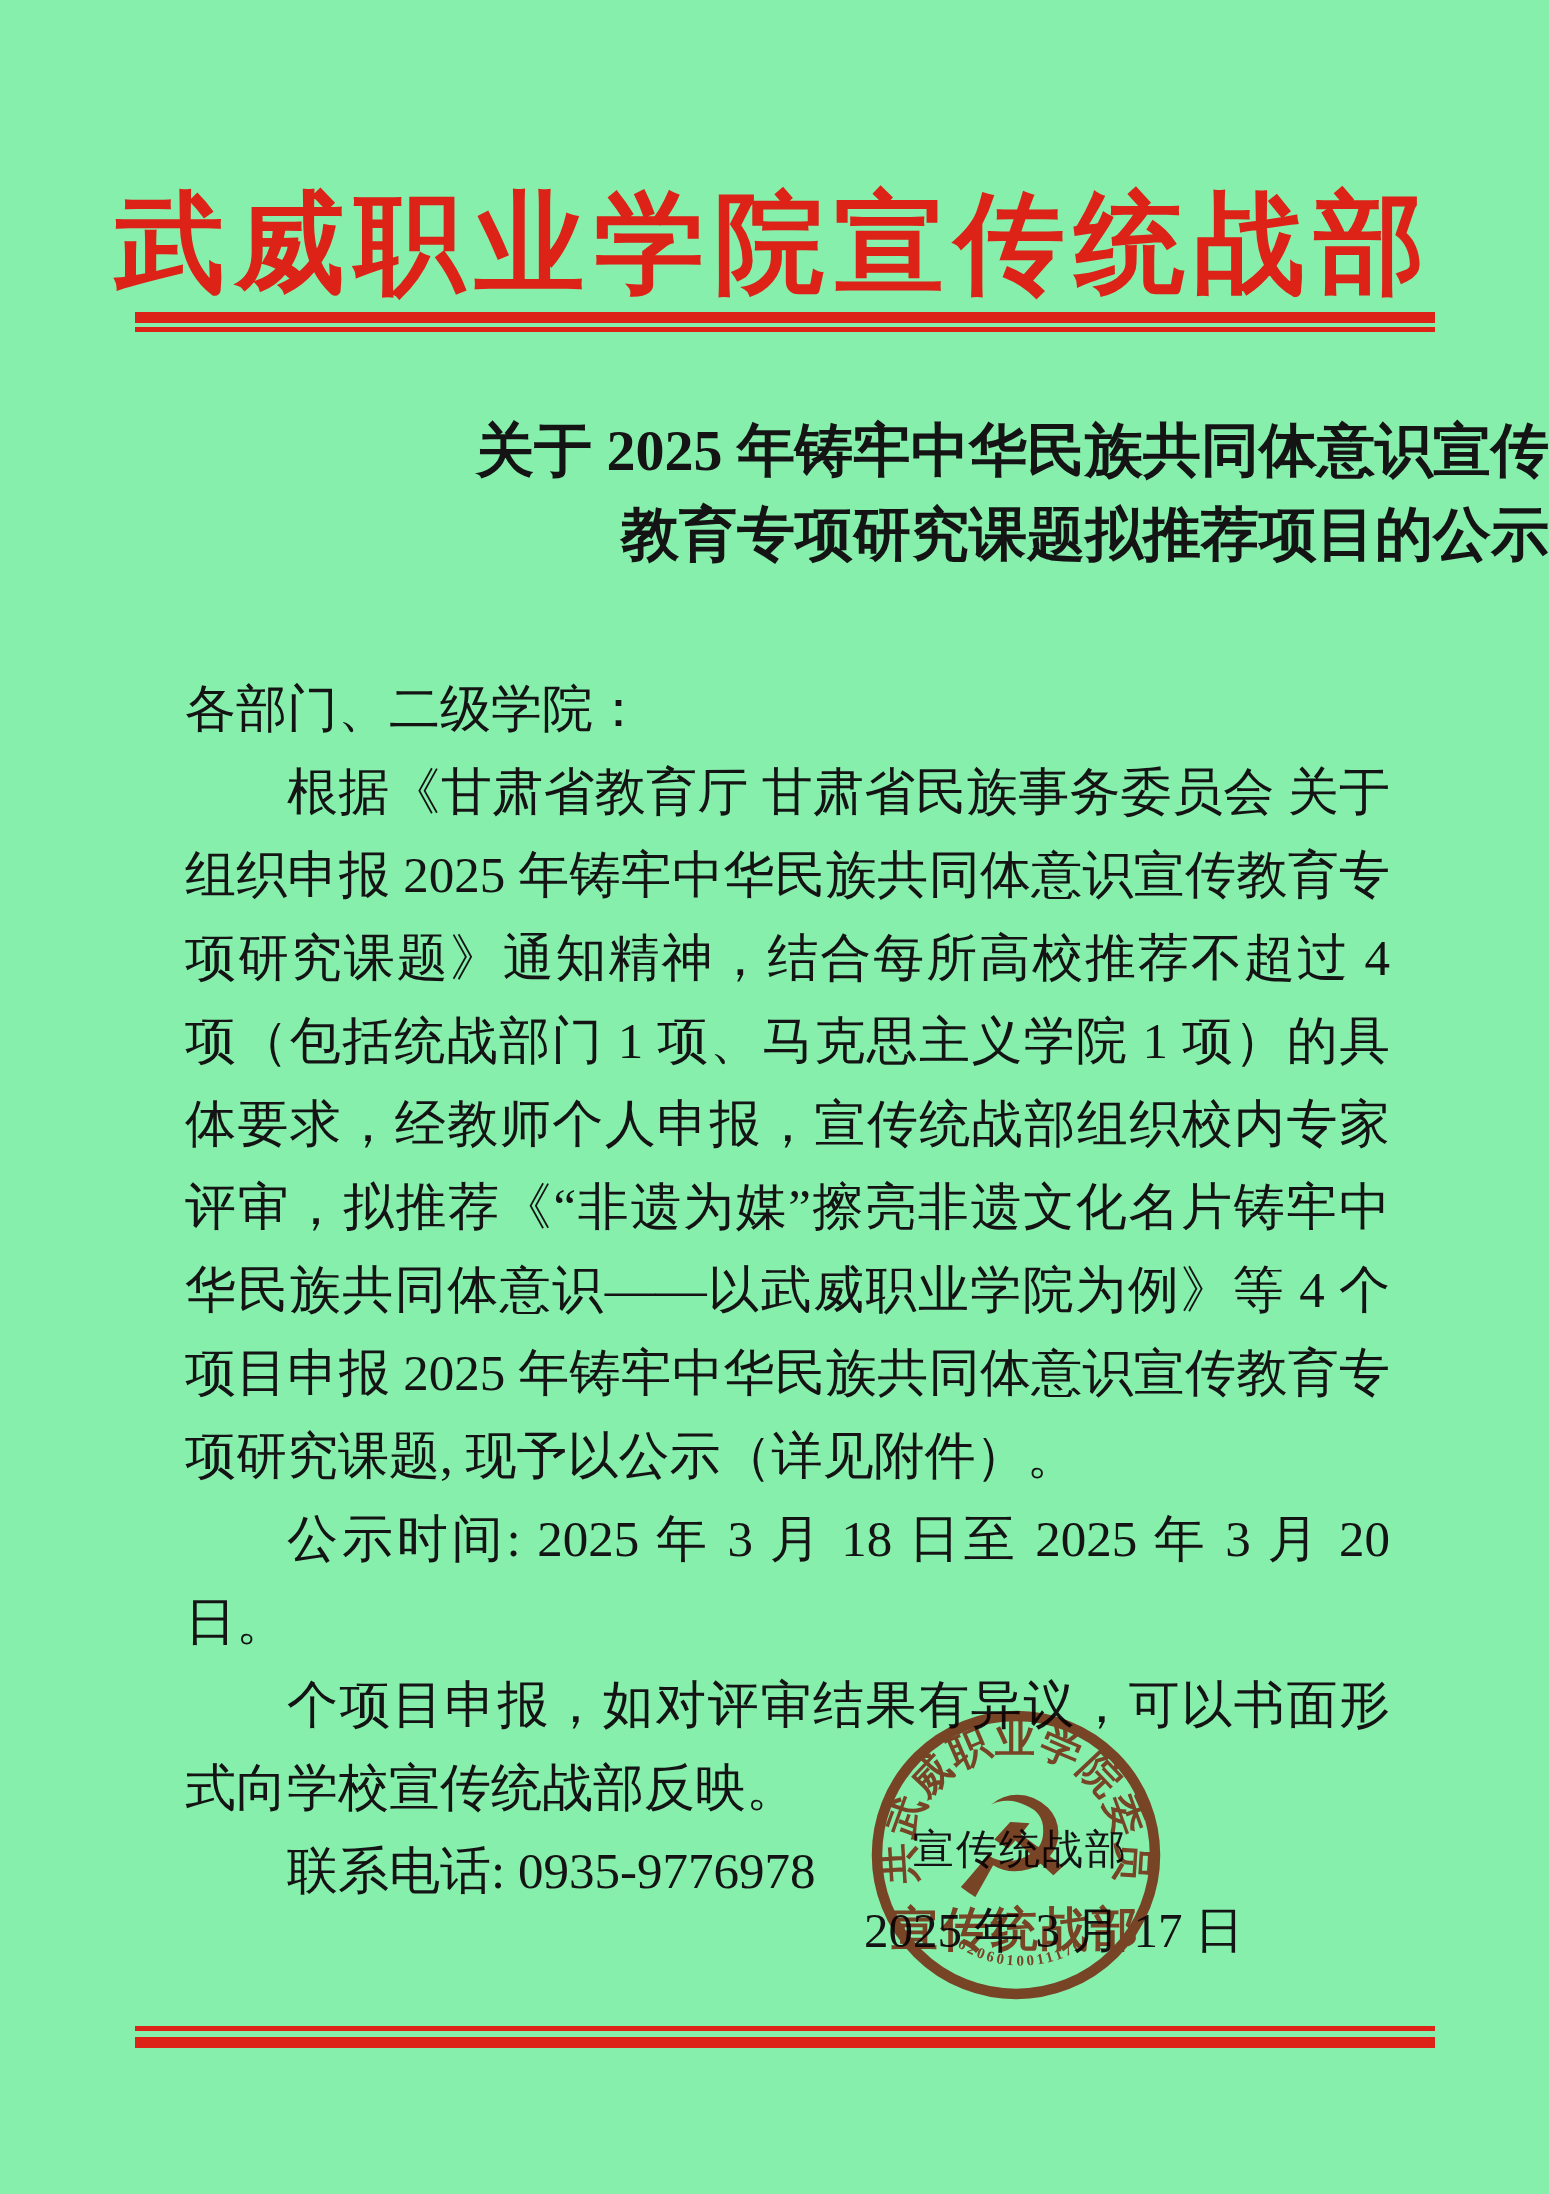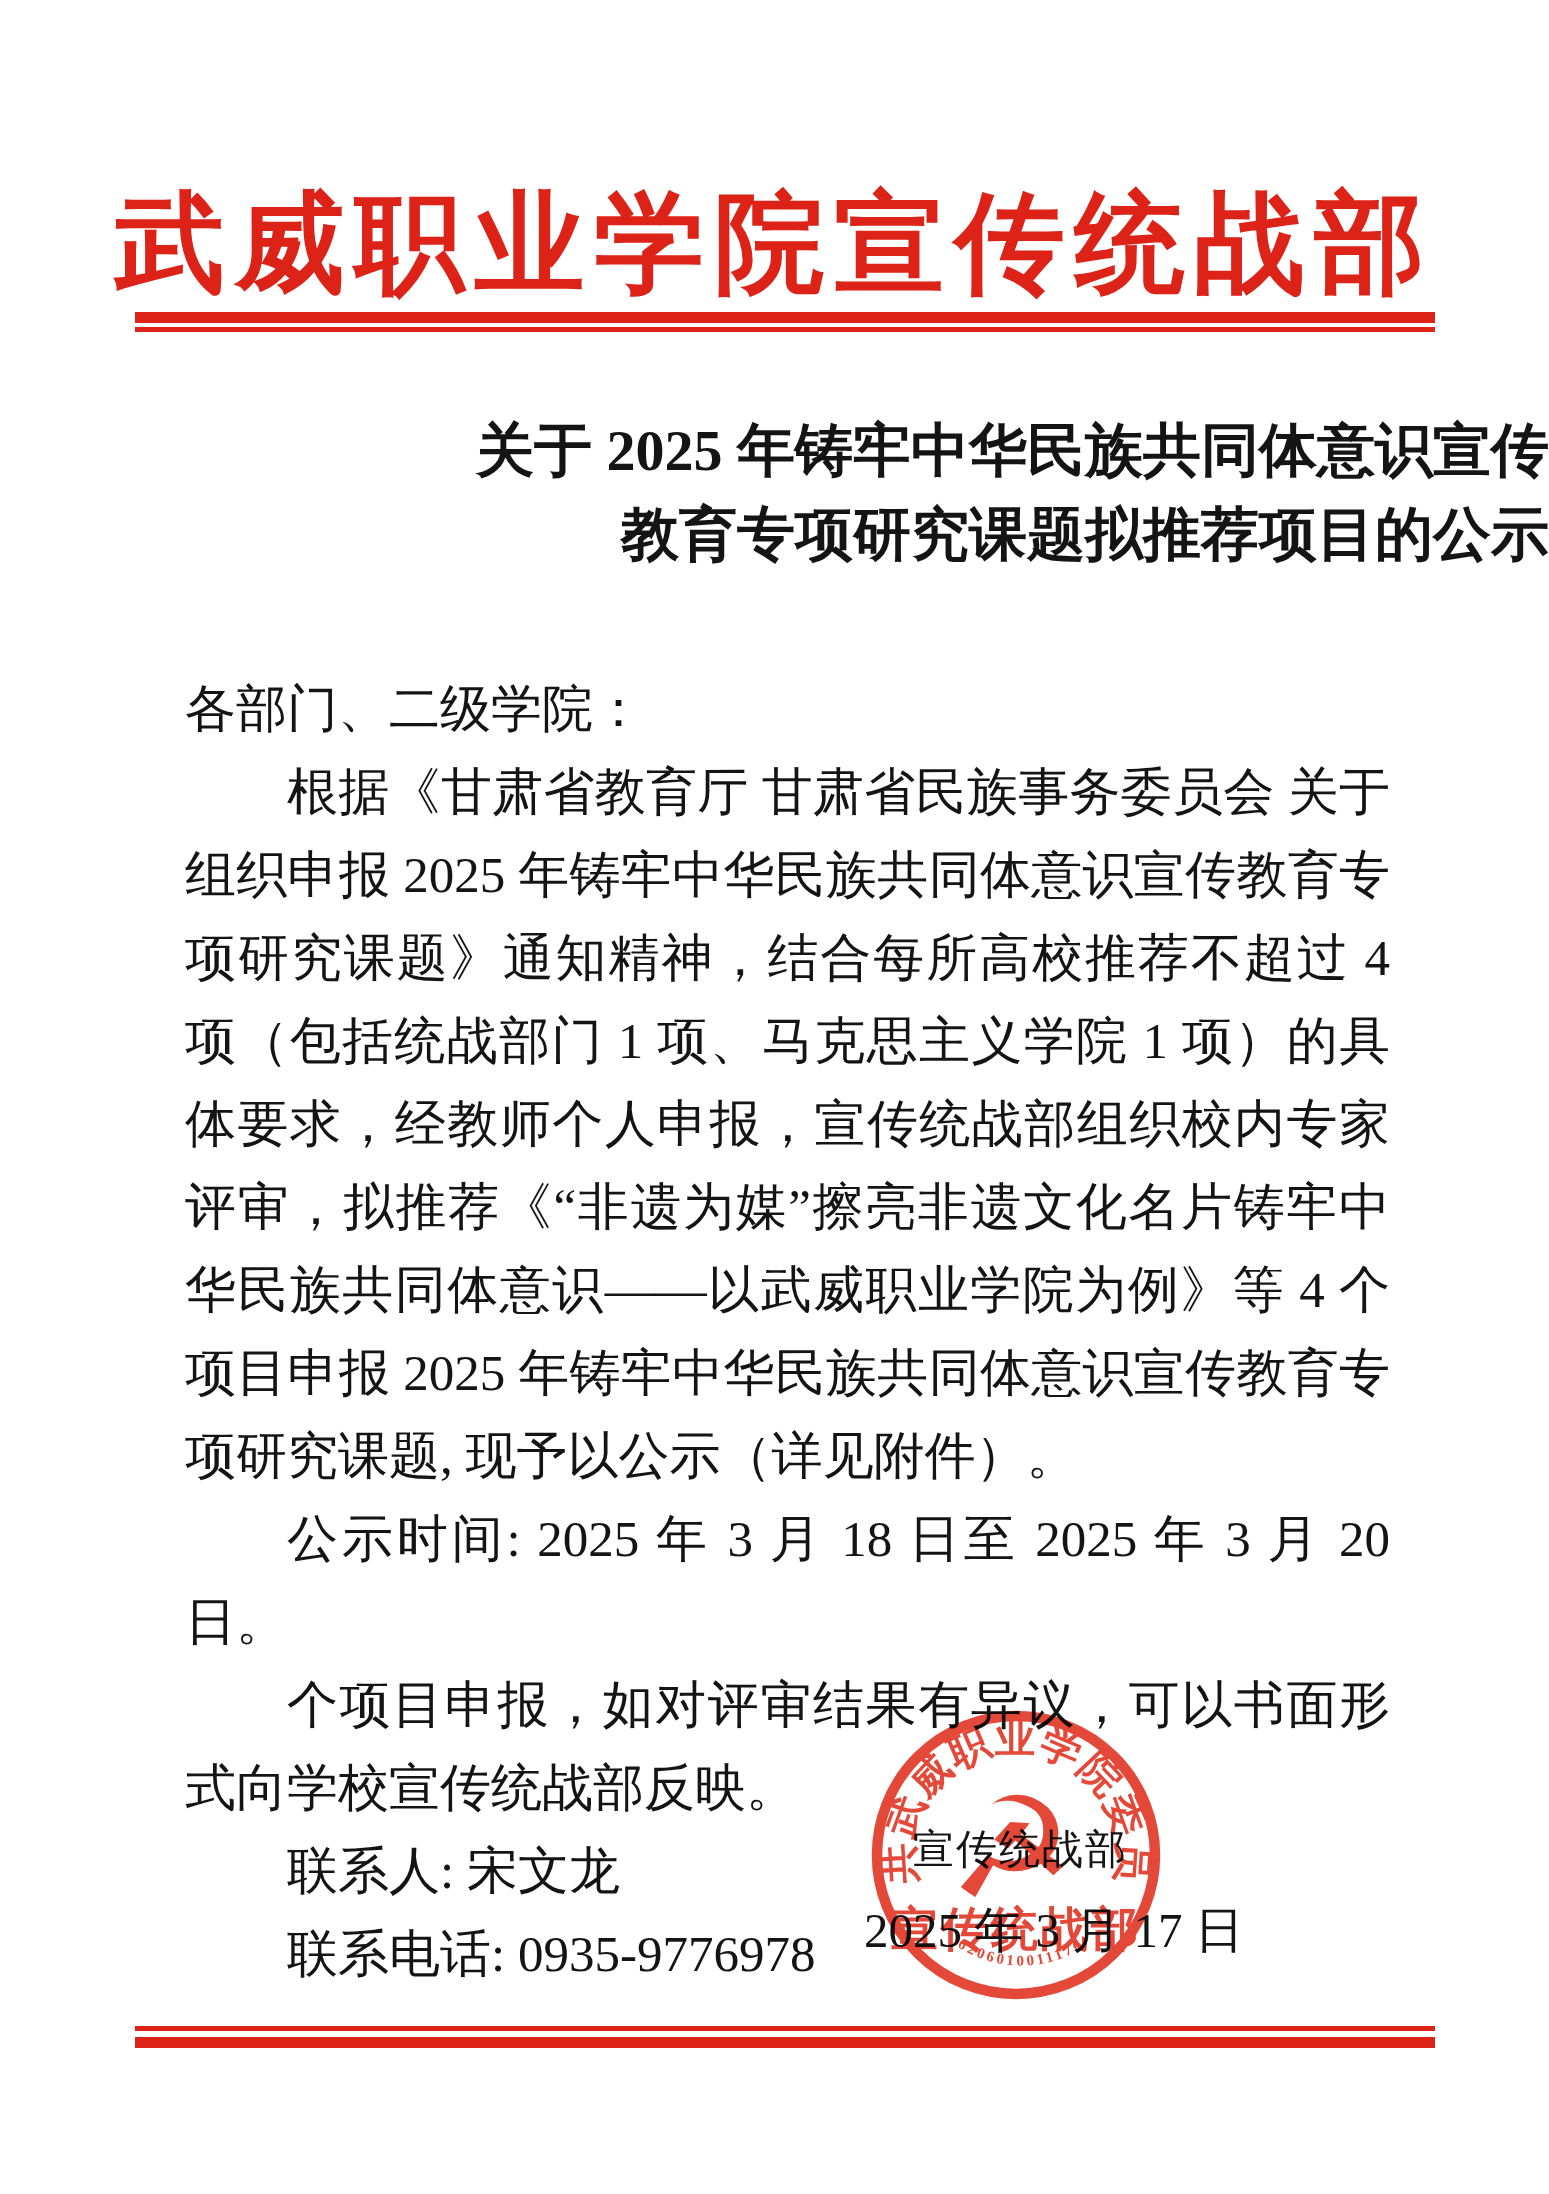--- a/index.html
+++ b/index.html
@@ -5,21 +5,21 @@
   :root{
     --red-head:#dd2318;
     --red-stamp:#e23a28;
     --ink:#141414;
   }
   html,body{margin:0;padding:0;background:#e8e8e8;}
   .page{
     position:relative;
     width:1549px;height:2194px;
     margin:0 auto;
-    background:#ffffff;
+    background:#86efac;
     font-family:"Liberation Serif","DejaVu Serif",serif;
     overflow:hidden;
   }
   .org-title{
     position:absolute;top:186px;left:0;right:0;
     text-align:center;
     font-size:110px;font-weight:bold;line-height:1.06;
     color:var(--red-head);
     letter-spacing:10px;
     white-space:nowrap;
@@ -77,21 +77,20 @@
   <div class="doc-title">
     <div>关于 2025 年铸牢中华民族共同体意识宣传</div>
     <div>教育专项研究课题拟推荐项目的公示</div>
   </div>
 
   <div class="body-text">
     <p>各部门、二级学院：</p>
     <p class="indent">根据《甘肃省教育厅 甘肃省民族事务委员会 关于组织申报 2025 年铸牢中华民族共同体意识宣传教育专项研究课题》通知精神，结合每所高校推荐不超过 4 项（包括统战部门 1 项、马克思主义学院 1 项）的具体要求，经教师个人申报，宣传统战部组织校内专家评审，拟推荐《“非遗为媒”擦亮非遗文化名片铸牢中华民族共同体意识——以武威职业学院为例》等 4 个项目申报 2025 年铸牢中华民族共同体意识宣传教育专项研究课题, 现予以公示（详见附件）。</p>
     <p class="indent">公示时间: 2025 年 3 月 18 日至 2025 年 3 月 20 日。</p>
     <p class="indent">个项目申报，如对评审结果有异议，可以书面形式向学校宣传统战部反映。</p>
-    <p class="indent">联系人: 宋文龙</p>
     <p class="indent">联系电话: 0935-9776978</p>
   </div>
 
   <div class="sig-name">宣传统战部</div>
   <div class="sig-date">2025 年 3 月 17 日</div>
 
   <svg class="stamp" viewBox="0 0 300 300" xmlns="http://www.w3.org/2000/svg">
     <circle cx="150" cy="150" r="139" fill="none" stroke="#e23a28" stroke-width="10.5"></circle>
     <path id="seal-arc-top" d="M 56.6 193.5 A 103 103 0 1 1 243.4 193.5" fill="none"></path>
     <path id="seal-arc-bottom" d="M 71 224.6 A 116 116 0 0 0 239 224.6" fill="none"></path>

